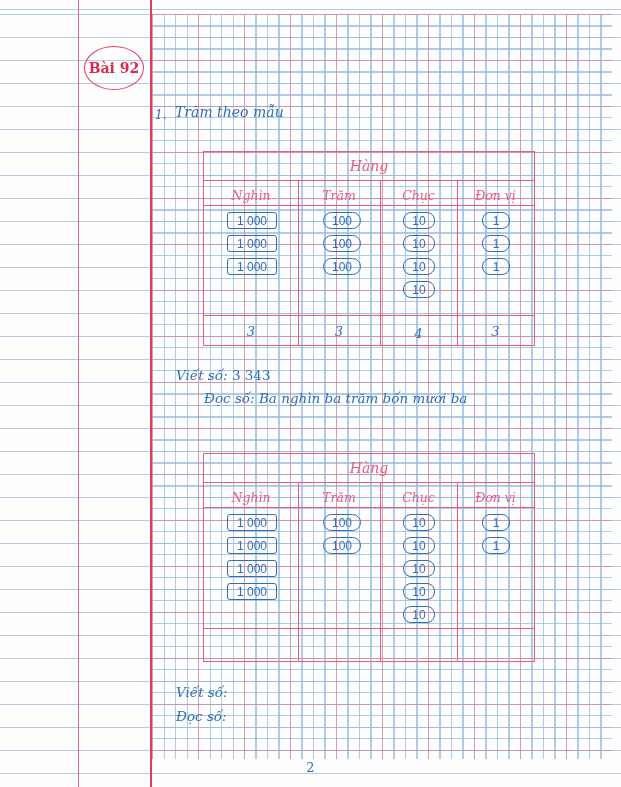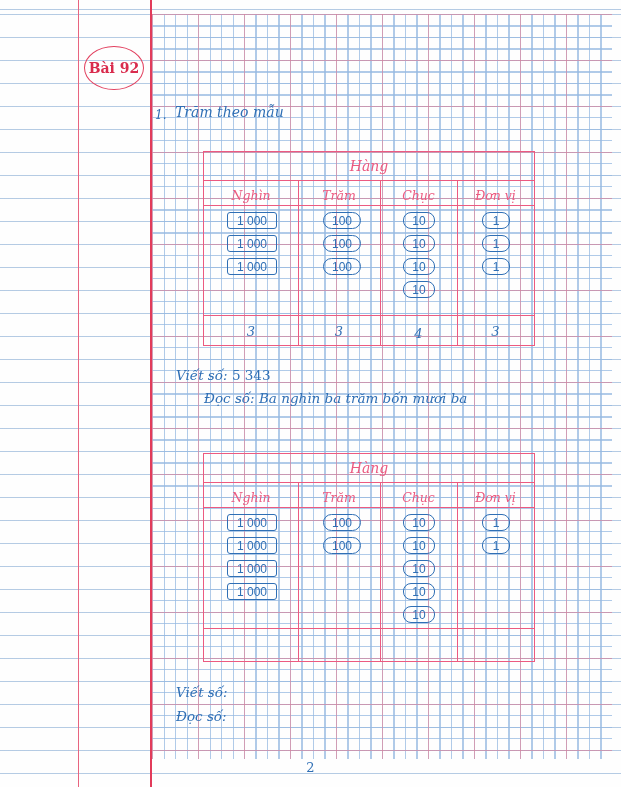--- a/index.html
+++ b/index.html
@@ -167,21 +167,21 @@
     <div class="chip u" style="left:278px;top:106px;">1</div>
 
     <div class="digit" style="left:0;top:170px;width:94px;">3</div>
     <div class="digit" style="left:94px;top:170px;width:82px;">3</div>
     <div class="digit" style="left:176px;top:172px;width:77px;">4</div>
     <div class="digit" style="left:253px;top:170px;width:77px;">3</div>
   </div>
 
   <div id="viet-so-1" class="hand">
     <span>Viết số:</span>
-    <span style="font-style:normal;">5 343</span>
+    <span style="font-style:normal;">3 343</span>
   </div>
   <div id="doc-so-1" class="hand">
     <span>Đọc số:</span>
     <span>Ba nghìn ba trăm bốn mươi ba</span>
   </div>
 
   <div class="hang-table" style="left:203px;top:453px;width:330px;height:207px;">
     <div class="hang-title hand-pink">Hàng</div>
 
     <div class="colline" style="left:94px;"></div>

